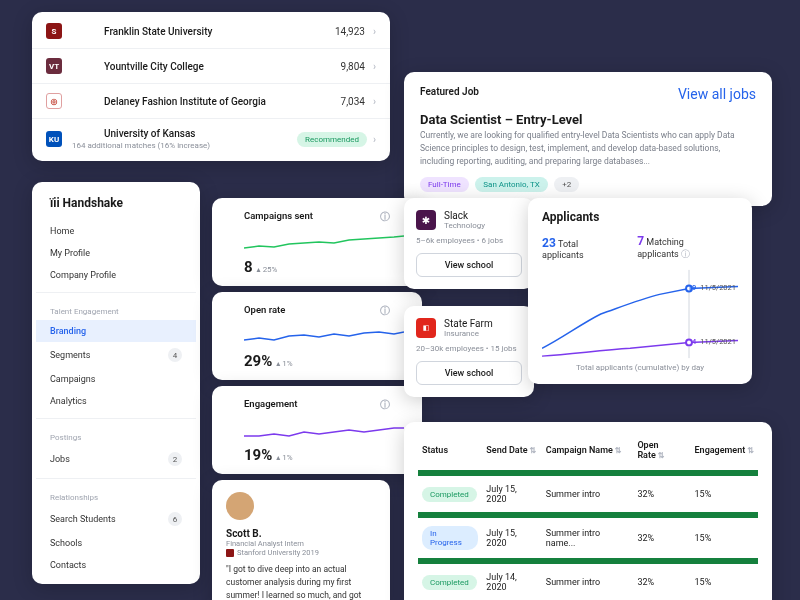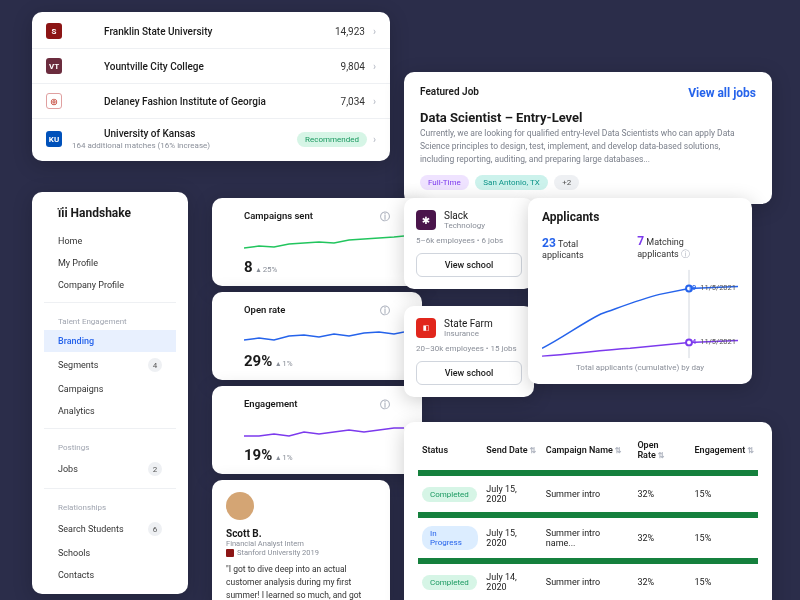--- a/index.html
+++ b/index.html
@@ -38,30 +38,30 @@
   .chev { color: #b0b5c0; font-size: 10px; }
   .pill-rec {
     background: #d6f5e6; color: #1a9960; font-size: 8px; padding: 3px 8px;
     border-radius: 10px; margin-right: 6px;
   }
 
   
   .featured { left: 404px; top: 72px; width: 368px; padding: 14px 16px; }
   .featured-head { display: flex; justify-content: space-between; margin-bottom: 10px; }
   .featured-head .fh-title { font-size: 10px; font-weight: 600; }
-  .featured-head .link { color: #2563eb; font-size: 12px; font-weight: 700; }
+  .featured-head .link { color: #2563eb; font-size: 14px; font-weight: 400; }
   .job-title { font-size: 13px; font-weight: 700; margin-bottom: 2px; }
   .job-desc { font-size: 8.5px; color: #7a7f8a; line-height: 1.5; margin-bottom: 10px; }
   .tag { display: inline-block; font-size: 8px; padding: 3px 8px; border-radius: 10px; margin-right: 4px; }
   .tag-purple { background: #efe3ff; color: #7c3aed; }
   .tag-teal { background: #ccf2ec; color: #0d9488; }
   .tag-gray { background: #eef0f3; color: #555; }
 
   
-  .sidebar { left: 32px; top: 192px; width: 156px; padding: 14px 12px 8px; }
+  .sidebar { left: 32px; top: 182px; width: 168px; padding: 14px 4px 8px; }
   .logo { font-size: 12px; font-weight: 700; padding: 0 14px 10px; }
   .nav-group-label { font-size: 8px; color: #a0a5b0; padding: 8px 14px 4px; }
   .nav-item {
     display: flex; justify-content: space-between; align-items: center;
     font-size: 9px; padding: 6px 14px; color: #333;
   }
   .nav-item.active { background: #e8f0fe; color: #2563eb; font-weight: 500; }
   .nav-badge {
     background: #eef0f3; color: #555; font-size: 8px; min-width: 14px; height: 14px;
     border-radius: 7px; display: flex; align-items: center; justify-content: center;

